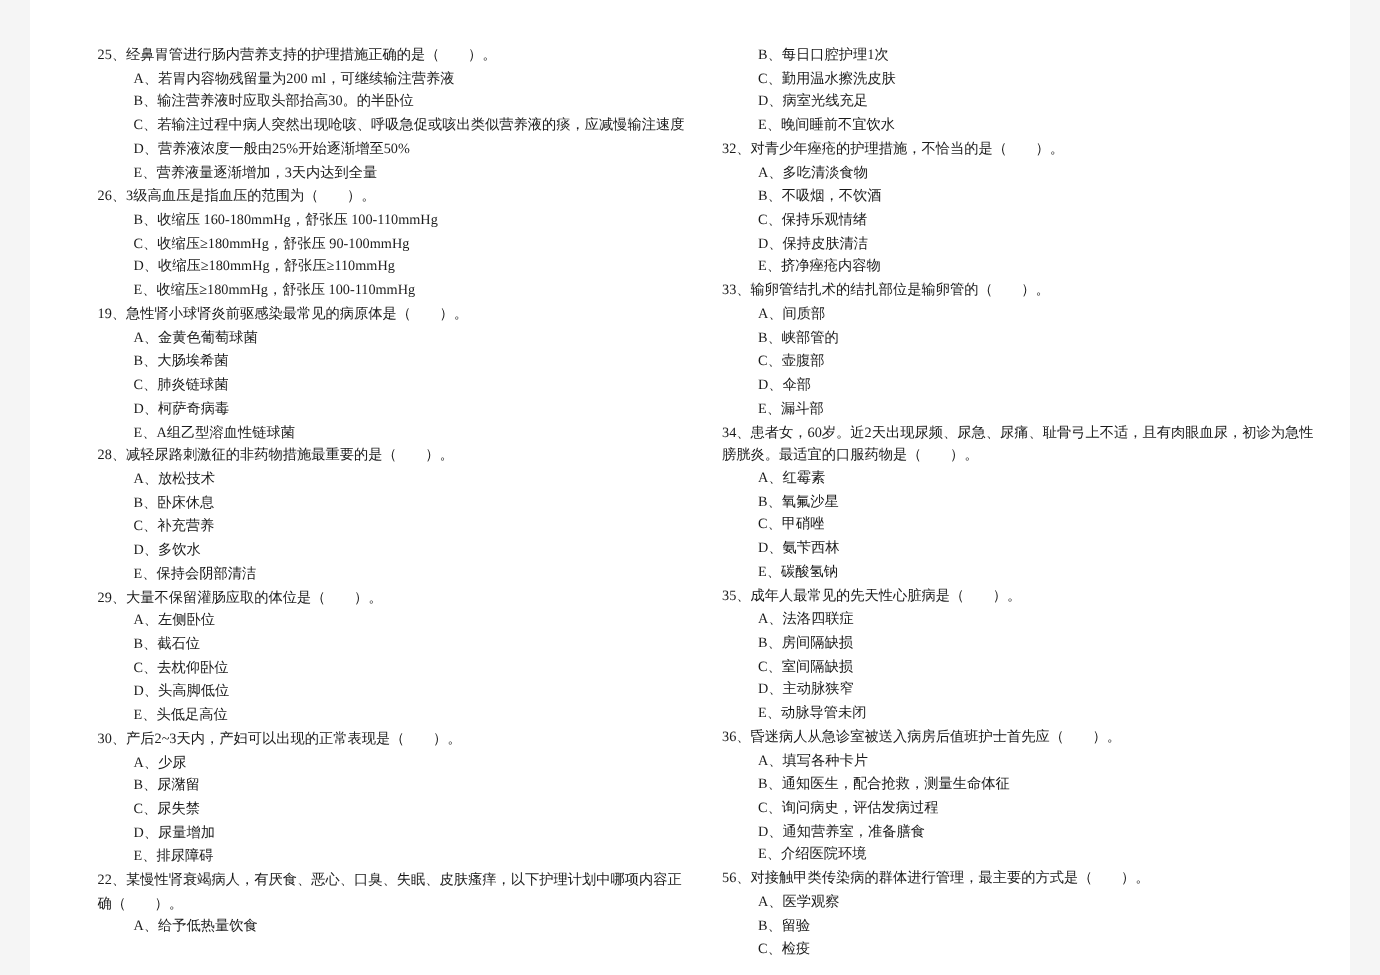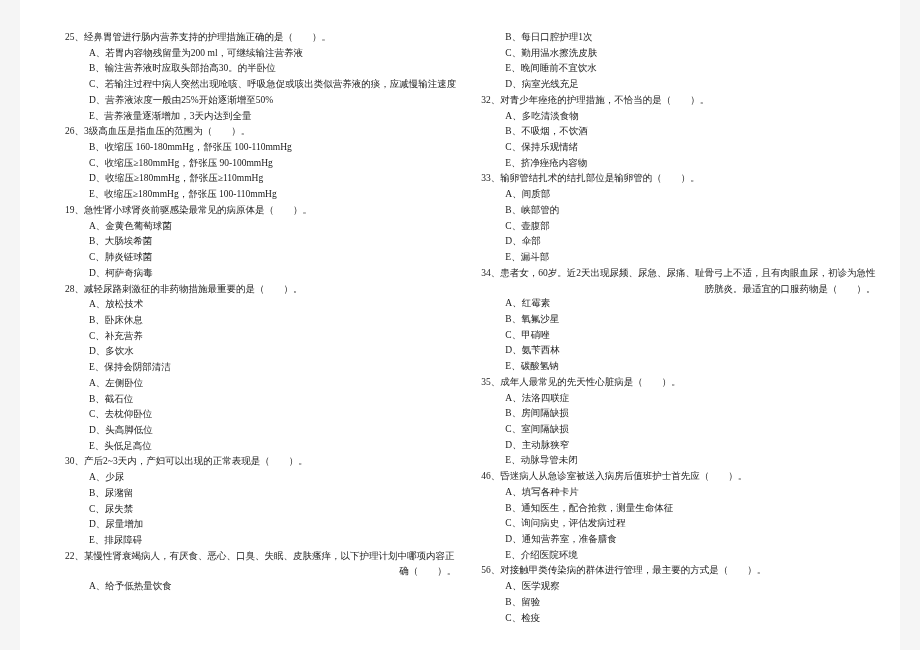--- a/index.html
+++ b/index.html
@@ -36,21 +36,20 @@
     }
     .opt {
       padding-left: 24px;
       margin-bottom: 1px;
       white-space: nowrap;
       overflow: hidden;
     }
     .stem {
       white-space: nowrap;
       overflow: hidden;
-      text-align: right;
     }
   </style>
 </head>
 <body>
 
 <div class="page">
   <div class="columns">
     <div class="col" id="left-col">
         <div class="q">25、经鼻胃管进行肠内营养支持的护理措施正确的是（　　）。</div>
         <div class="opt">A、若胃内容物残留量为200 ml，可继续输注营养液</div>
@@ -61,71 +60,74 @@
         <div class="q">26、3级高血压是指血压的范围为（　　）。</div>
         <div class="opt">B、收缩压 160-180mmHg，舒张压 100-110mmHg</div>
         <div class="opt">C、收缩压≥180mmHg，舒张压 90-100mmHg</div>
         <div class="opt">D、收缩压≥180mmHg，舒张压≥110mmHg</div>
         <div class="opt">E、收缩压≥180mmHg，舒张压 100-110mmHg</div>
         <div class="q">19、急性肾小球肾炎前驱感染最常见的病原体是（　　）。</div>
         <div class="opt">A、金黄色葡萄球菌</div>
         <div class="opt">B、大肠埃希菌</div>
         <div class="opt">C、肺炎链球菌</div>
         <div class="opt">D、柯萨奇病毒</div>
+        <div class="opt">E、A组乙型溶血性链球菌</div>
         <div class="q">28、减轻尿路刺激征的非药物措施最重要的是（　　）。</div>
         <div class="opt">A、放松技术</div>
         <div class="opt">B、卧床休息</div>
         <div class="opt">C、补充营养</div>
         <div class="opt">D、多饮水</div>
         <div class="opt">E、保持会阴部清洁</div>
+        <div class="q">29、大量不保留灌肠应取的体位是（　　）。</div>
         <div class="opt">A、左侧卧位</div>
         <div class="opt">B、截石位</div>
         <div class="opt">C、去枕仰卧位</div>
         <div class="opt">D、头高脚低位</div>
         <div class="opt">E、头低足高位</div>
         <div class="q">30、产后2~3天内，产妇可以出现的正常表现是（　　）。</div>
         <div class="opt">A、少尿</div>
         <div class="opt">B、尿潴留</div>
         <div class="opt">C、尿失禁</div>
         <div class="opt">D、尿量增加</div>
         <div class="opt">E、排尿障碍</div>
         <div class="q">22、某慢性肾衰竭病人，有厌食、恶心、口臭、失眠、皮肤瘙痒，以下护理计划中哪项内容正</div>
         <div class="stem">确（　　）。</div>
         <div class="opt">A、给予低热量饮食</div>
       </div>
     <div class="col" id="right-col">
         <div class="opt">B、每日口腔护理1次</div>
         <div class="opt">C、勤用温水擦洗皮肤</div>
+        <div class="opt">D、病室光线充足</div>
         <div class="opt">E、晚间睡前不宜饮水</div>
-        <div class="opt">D、病室光线充足</div>
         <div class="q">32、对青少年痤疮的护理措施，不恰当的是（　　）。</div>
         <div class="opt">A、多吃清淡食物</div>
         <div class="opt">B、不吸烟，不饮酒</div>
         <div class="opt">C、保持乐观情绪</div>
+        <div class="opt">D、保持皮肤清洁</div>
         <div class="opt">E、挤净痤疮内容物</div>
         <div class="q">33、输卵管结扎术的结扎部位是输卵管的（　　）。</div>
         <div class="opt">A、间质部</div>
         <div class="opt">B、峡部管的</div>
         <div class="opt">C、壶腹部</div>
         <div class="opt">D、伞部</div>
         <div class="opt">E、漏斗部</div>
         <div class="q">34、患者女，60岁。近2天出现尿频、尿急、尿痛、耻骨弓上不适，且有肉眼血尿，初诊为急性</div>
         <div class="stem">膀胱炎。最适宜的口服药物是（　　）。</div>
         <div class="opt">A、红霉素</div>
         <div class="opt">B、氧氟沙星</div>
         <div class="opt">C、甲硝唑</div>
         <div class="opt">D、氨苄西林</div>
         <div class="opt">E、碳酸氢钠</div>
         <div class="q">35、成年人最常见的先天性心脏病是（　　）。</div>
         <div class="opt">A、法洛四联症</div>
         <div class="opt">B、房间隔缺损</div>
         <div class="opt">C、室间隔缺损</div>
         <div class="opt">D、主动脉狭窄</div>
         <div class="opt">E、动脉导管未闭</div>
-        <div class="q">46、昏迷病人从急诊室被送入病房后值班护士首先应（　　）。</div>
+        <div class="q">36、昏迷病人从急诊室被送入病房后值班护士首先应（　　）。</div>
         <div class="opt">A、填写各种卡片</div>
         <div class="opt">B、通知医生，配合抢救，测量生命体征</div>
         <div class="opt">C、询问病史，评估发病过程</div>
         <div class="opt">D、通知营养室，准备膳食</div>
         <div class="opt">E、介绍医院环境</div>
         <div class="q">56、对接触甲类传染病的群体进行管理，最主要的方式是（　　）。</div>
         <div class="opt">A、医学观察</div>
         <div class="opt">B、留验</div>
         <div class="opt">C、检疫</div>
       </div>

